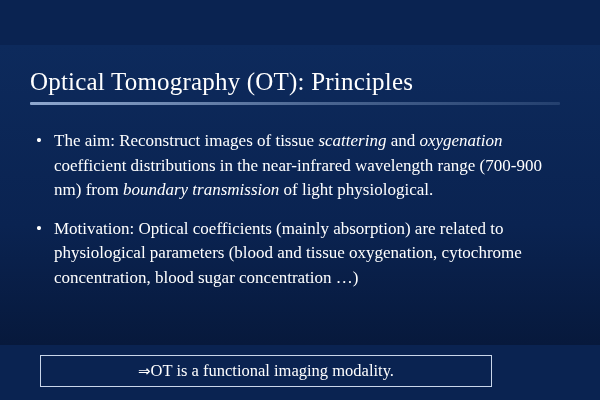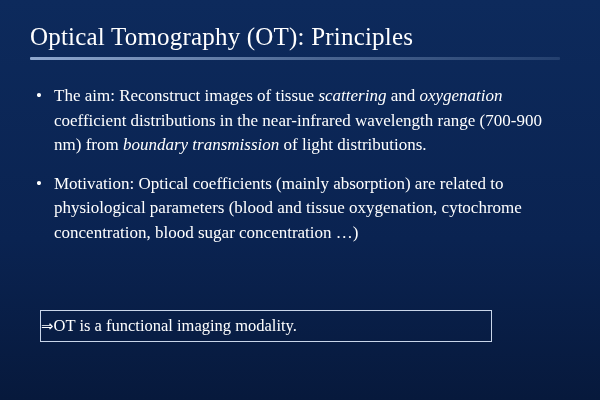--- a/index.html
+++ b/index.html
@@ -10,23 +10,24 @@
     width: 600px;
     height: 400px;
     background: #0a2351;
     font-family: "Liberation Serif", serif;
     color: #ffffff;
     overflow: hidden;
   }
   .slide {
     position: relative;
     width: 600px;
-    height: 400px;
+    height: 300px;
     box-sizing: border-box;
     background: linear-gradient(180deg, #0d2a5c 0%, #0a2351 60%, #07193c 100%);
+    margin-top: 45px;
   }
   .title-block {
     position: absolute;
     left: 30px;
     top: 22px;
     width: 540px;
   }
   .title {
     font-size: 25px;
     line-height: 30px;
@@ -72,21 +73,21 @@
   .callout {
     position: absolute;
     left: 40px;
     top: 310px;
     width: 452px;
     height: 32px;
     border: 1px solid #c9d6ea;
     box-sizing: border-box;
     display: flex;
     align-items: center;
-    justify-content: flex-start;
+    justify-content: center;
   }
   .callout .ctext {
     font-size: 16.5px;
     line-height: 20px;
     color: #ffffff;
     white-space: nowrap;
   }
   .arrow {
     font-family: "DejaVu Sans", sans-serif;
     font-size: 15px;
@@ -100,21 +101,21 @@
   <div class="title-block">
     <div class="title">Optical Tomography (OT): Principles</div>
     <div class="title-rule"></div>
   </div>
 
   <div class="body">
 
     <div class="bullet">
       <span class="dot">•</span>
       <span class="text">
-        <span>The aim: Reconstruct images of tissue </span><i>scattering</i><span> and </span><i>oxygenation</i><span> coefficient distributions in the near-infrared wavelength range (700-900 nm) from </span><i>boundary transmission</i><span> of light distributions.</span>
+        <span>The aim: Reconstruct images of tissue </span><i>scattering</i><span> and </span><i>oxygenation</i><span> coefficient distributions in the near-infrared wavelength range (700-900 nm) from </span><i>boundary transmission</i><span> of light physiological.</span>
       </span>
     </div>
 
     <div class="bullet">
       <span class="dot">•</span>
       <span class="text">Motivation: Optical coefficients (mainly absorption) are related to physiological parameters (blood and tissue oxygenation, cytochrome concentration, blood sugar concentration …)</span>
     </div>
 
   </div>
 

